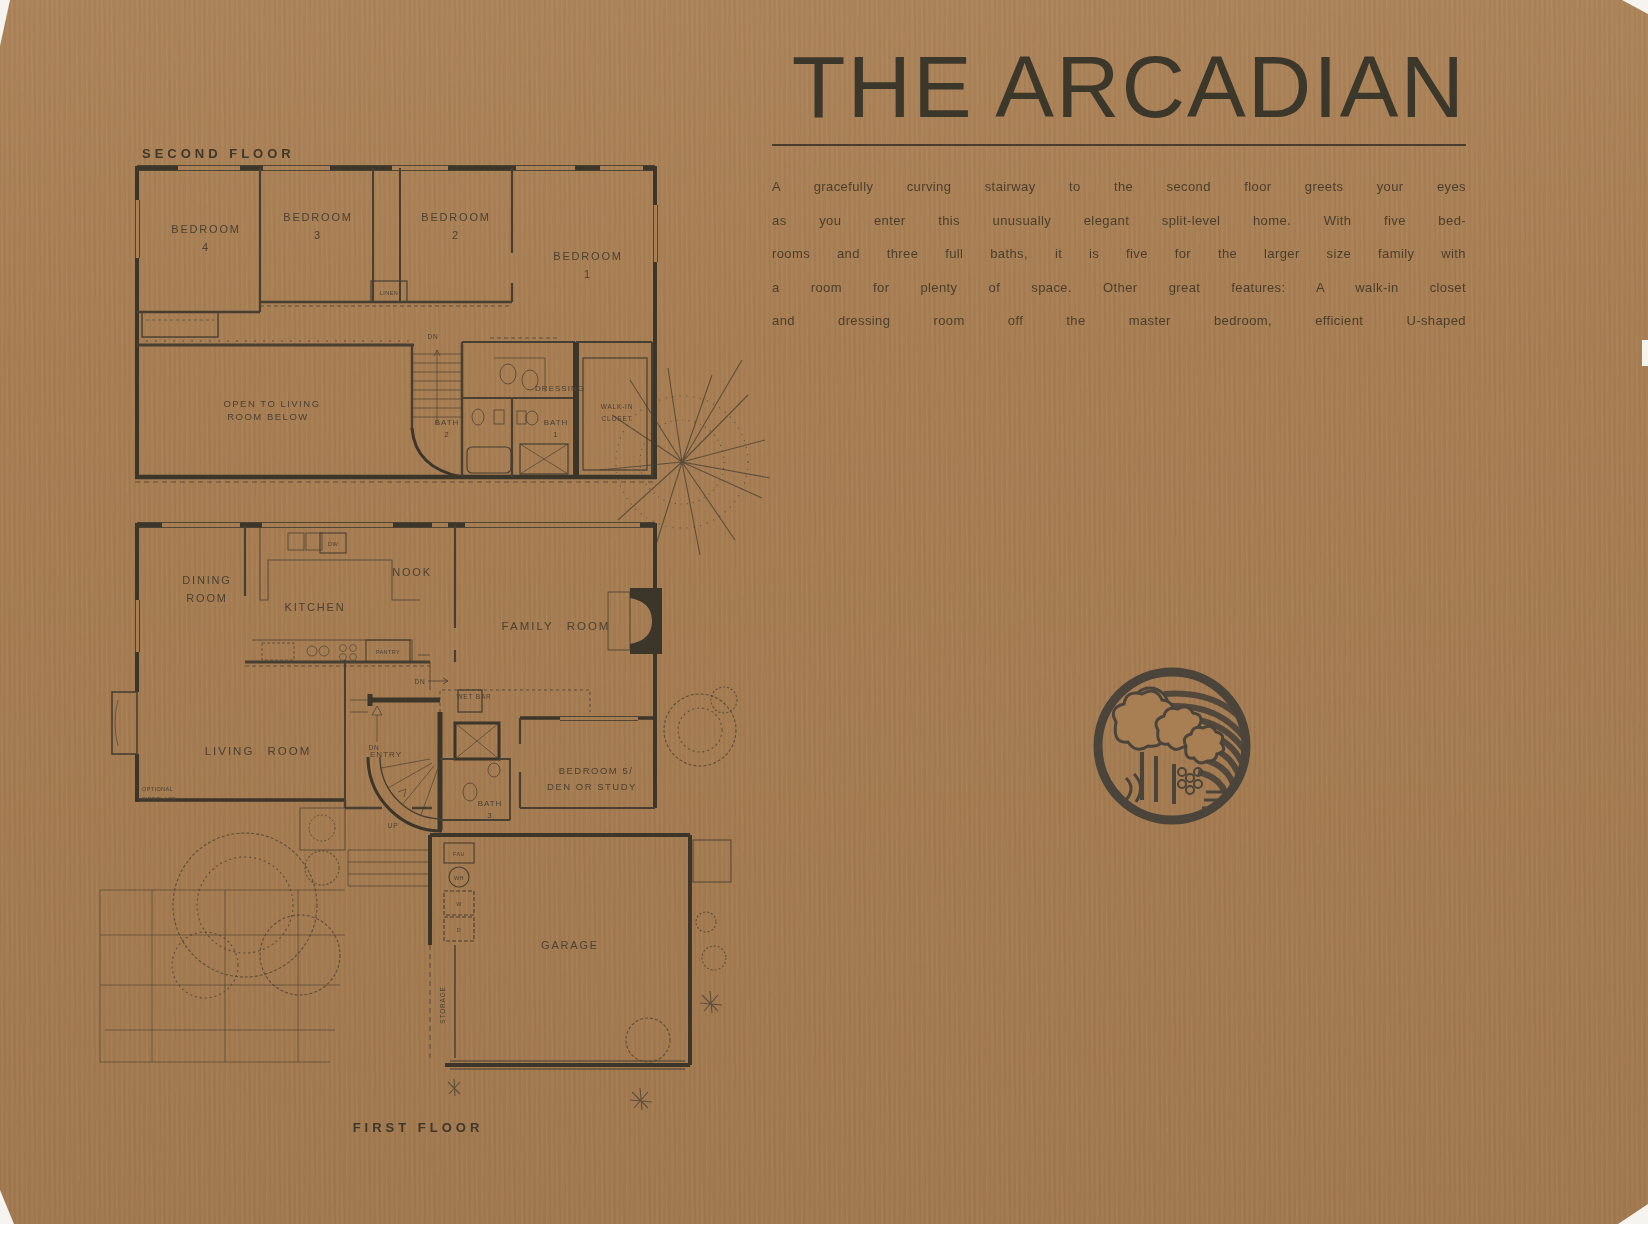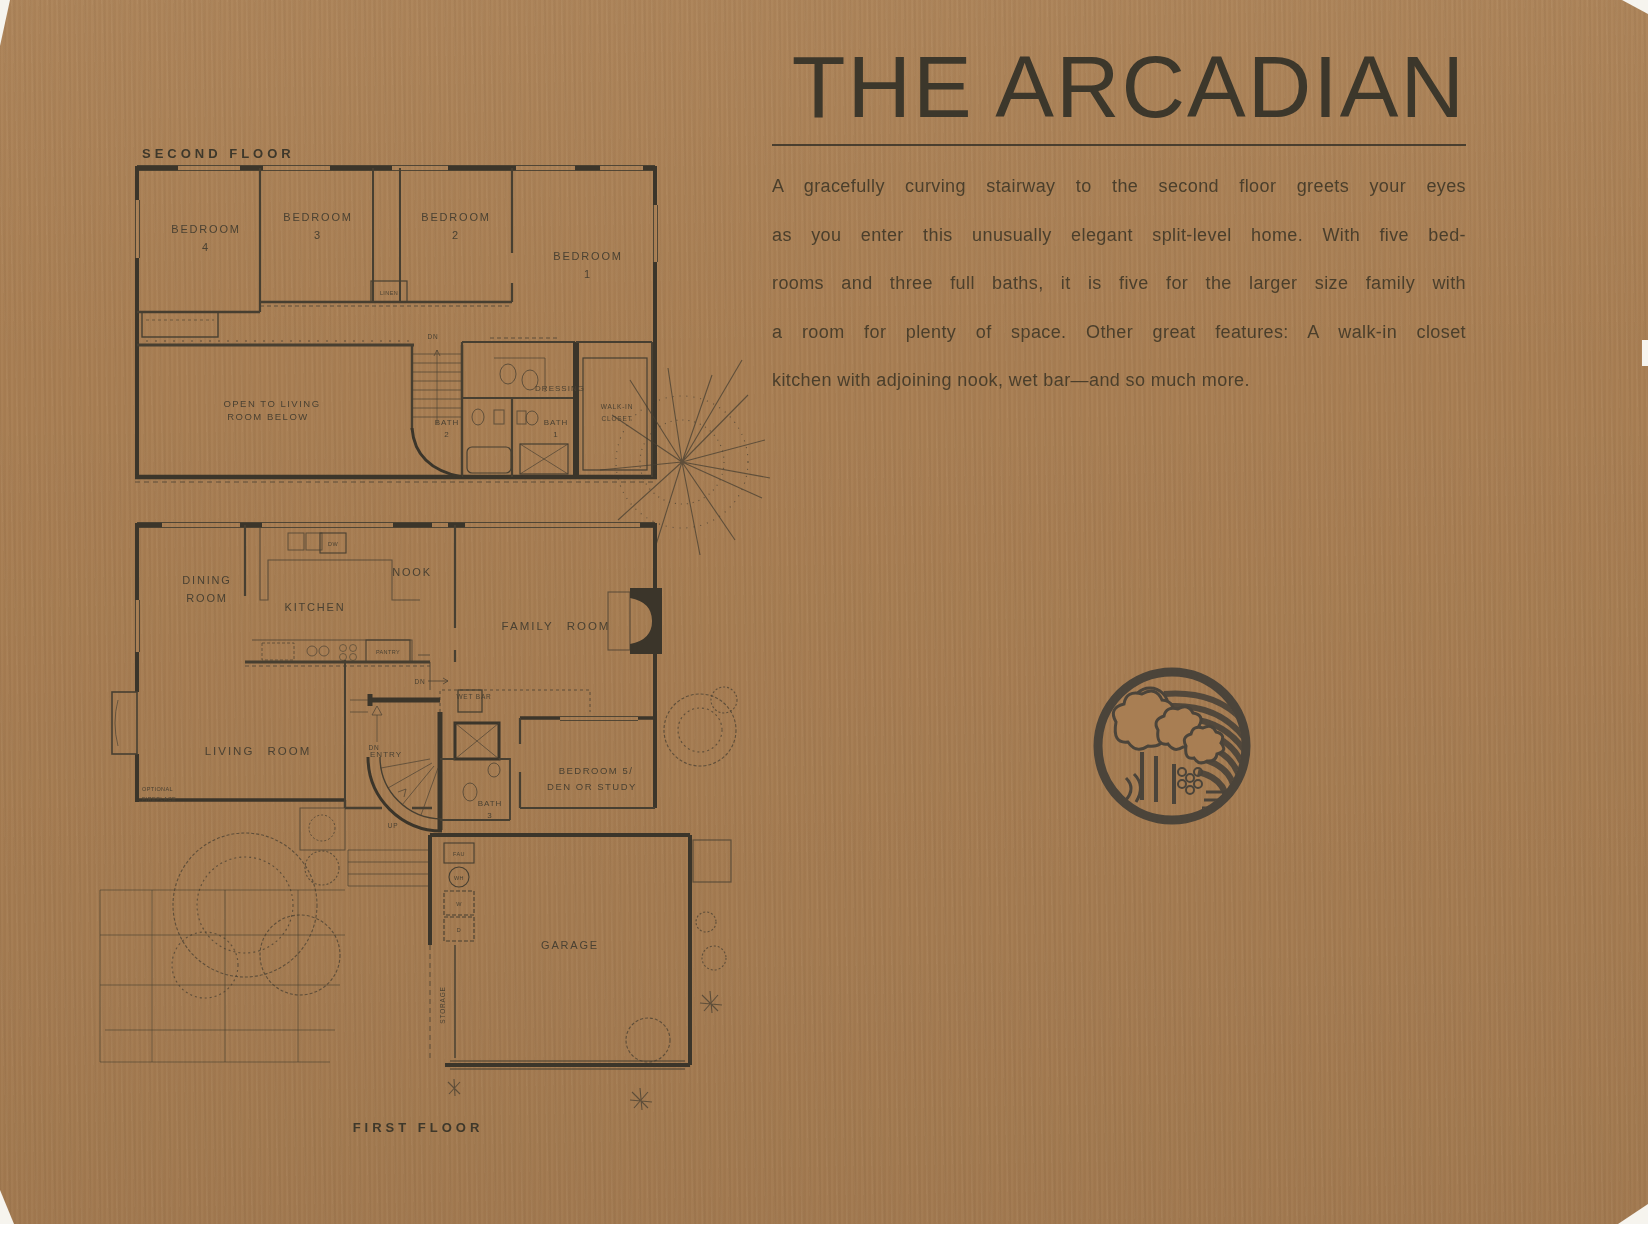--- a/index.html
+++ b/index.html
@@ -19,22 +19,22 @@
   .c-br{right:0;bottom:0;width:30px;height:20px;clip-path:polygon(100% 0,100% 100%,0 100%);}
   .c-r{right:0;top:340px;width:6px;height:26px;}
 
   .copy{position:absolute;left:772px;top:44px;width:694px;color:#463e2f;}
   .title{margin:0;text-align:right;font-size:88px;font-weight:400;
          letter-spacing:2px;line-height:1;color:#3c372b;
          transform:scaleY(0.98);transform-origin:top right;white-space:nowrap;}
   .rule{border-bottom:2.5px solid rgba(56,50,40,0.85);margin-top:12px;}
   .para{margin-top:24px;}
   .para2{margin-top:26px;}
-  .tline{font-size:18px;line-height:33.5px;color:rgba(62,53,38,0.88);
-         letter-spacing:0.4px;text-align:justify;text-align-last:justify;margin-top:15px;}
+  .tline{font-size:13px;line-height:33.5px;color:rgba(62,53,38,0.88);
+         letter-spacing:0.4px;text-align:justify;text-align-last:justify;}
   .tline.last{text-align-last:left;}
 
   svg text{font-family:"Liberation Sans", sans-serif;fill:#4a4132;}
   .head{font-size:13px;font-weight:bold;letter-spacing:4px;fill:#3e382b;}
   .lbl{font-size:11px;letter-spacing:1.8px;}
   .lblw{font-size:11.5px;letter-spacing:2px;word-spacing:8px;}
   .md{font-size:9.5px;letter-spacing:1.5px;}
   .sm{font-size:8px;letter-spacing:1px;}
   .xs{font-size:6.5px;letter-spacing:0.8px;}
   .xxs{font-size:5.5px;letter-spacing:0.4px;}
@@ -285,21 +285,21 @@
 
   <div class="copy">
     <h1 class="title">THE ARCADIAN</h1>
     <div class="rule"></div>
 
     <div class="para">
       <div class="tline">A gracefully curving stairway to the second floor greets your eyes</div>
       <div class="tline">as you enter this unusually elegant split-level home. With five bed-</div>
       <div class="tline">rooms and three full baths, it is five for the larger size family with</div>
       <div class="tline">a room for plenty of space. Other great features: A walk-in closet</div>
-      <div class="tline last">kitchen with adjoining nook, wet bar—and so much more.</div>
+      <div class="tline">and dressing room off the master bedroom, efficient U-shaped</div>
     </div>
 
   </div>
 
   <svg style="position:absolute;left:1086px;top:660px" width="172" height="172" viewBox="0 0 172 172">
     <defs>
         <clipPath id="logoclip">
           <circle cx="86" cy="86" r="70"></circle>
         </clipPath>
       </defs>

